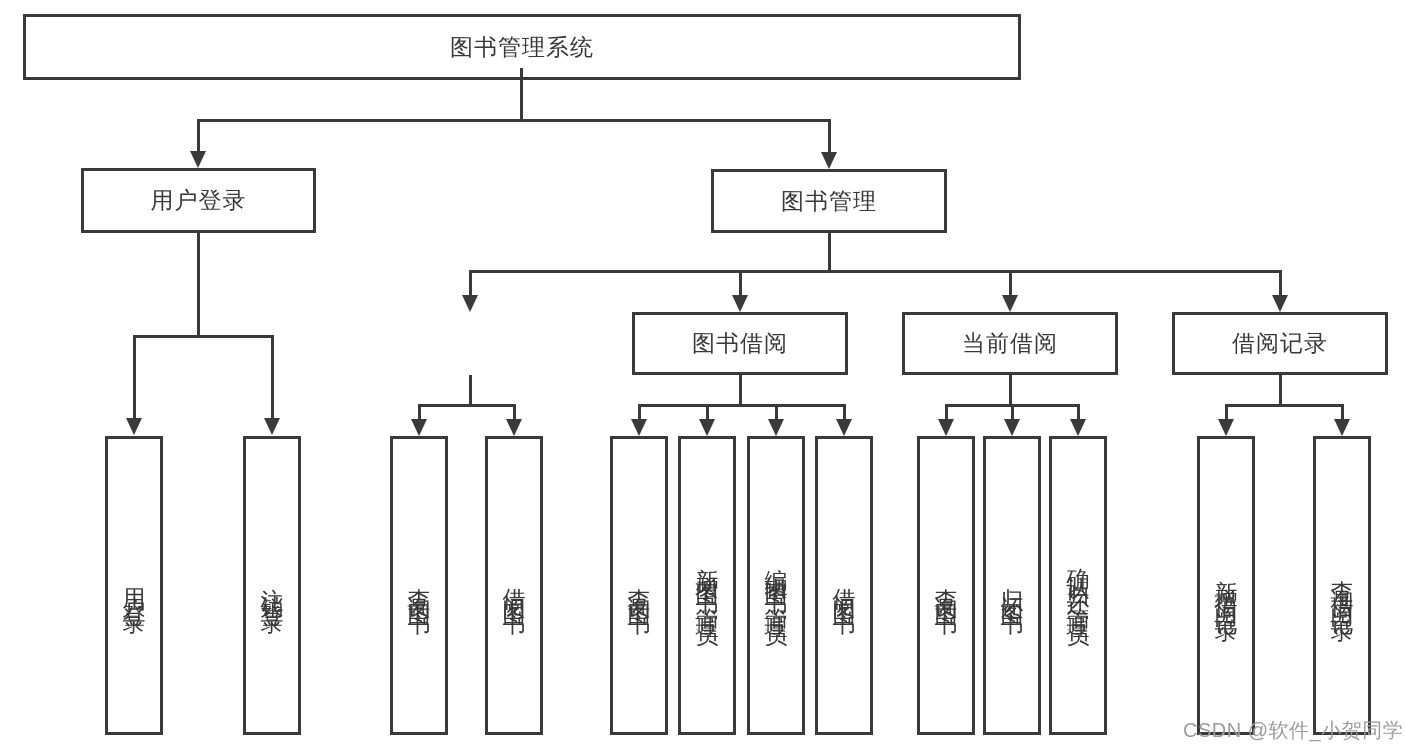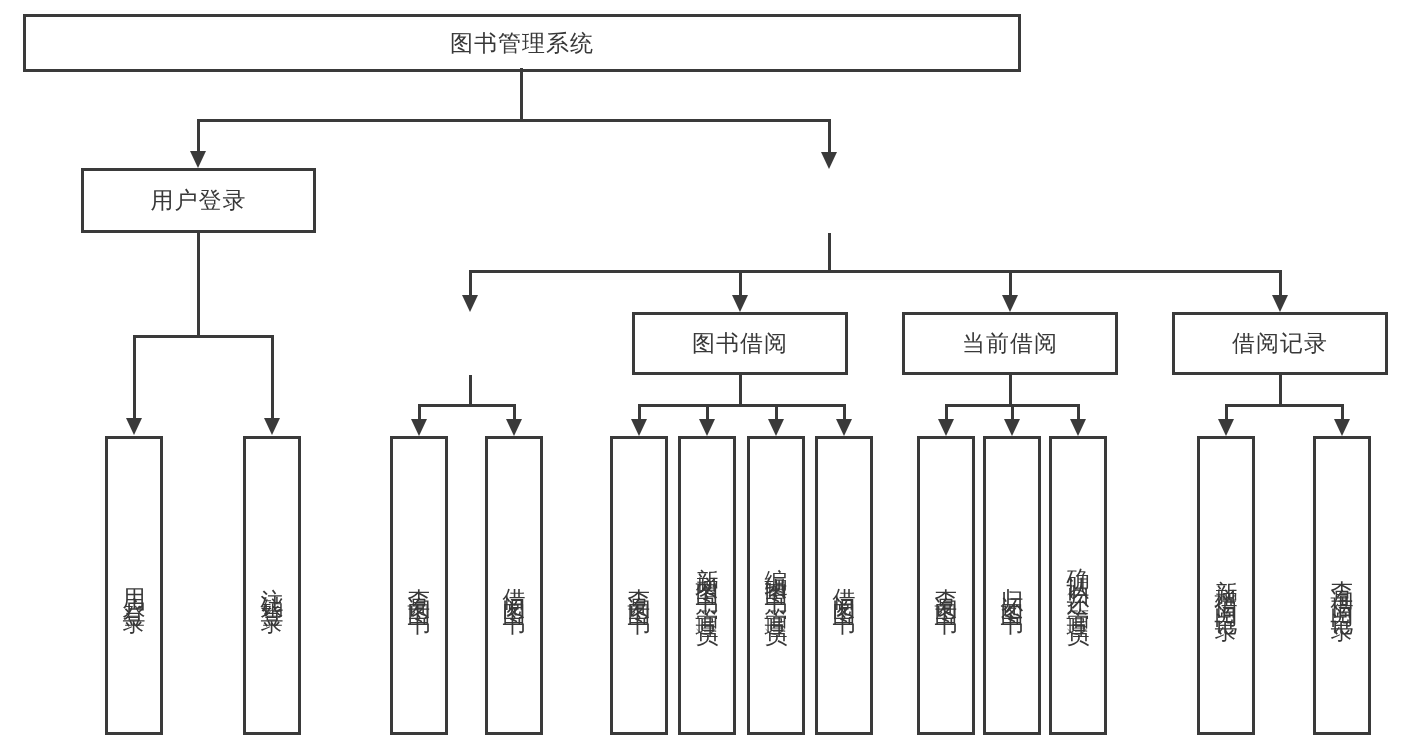--- a/index.html
+++ b/index.html
@@ -52,26 +52,29 @@
     letter-spacing:0.5px;
     z-index:10;
     white-space:nowrap;
   }
 </style>
 </head>
 <body>
 
 <div class="canvas">
 
-  <div class="box" style="left:23px;top:14px;width:998px;height:58px">
+  <div class="box" style="left:23px;top:14px;width:998px;height:66px">
     <span>图书管理系统</span>
   </div>
 
   <div class="box" style="left:81px;top:168px;width:235px;height:65px">
     <span>用户登录</span>
+  </div>
+  <div class="box" style="left:711px;top:169px;width:236px;height:64px">
+    <span>图书管理</span>
   </div>
 
   <div class="box" style="left:902px;top:312px;width:216px;height:63px">
     <span>当前借阅</span>
   </div>
   <div class="box" style="left:632px;top:312px;width:216px;height:63px">
     <span>图书借阅</span>
   </div>
   <div class="box" style="left:1172px;top:312px;width:216px;height:63px">
     <span>借阅记录</span>
@@ -173,14 +176,15 @@
   <div class="vline" style="left:1077px;top:404px;height:16px"></div>
   <div class="arrow" style="left:1070px;top:419px"></div>
 
   <div class="vline" style="left:1279px;top:375px;height:31px"></div>
   <div class="hline" style="left:1225px;top:404px;width:117px"></div>
   <div class="vline" style="left:1225px;top:404px;height:16px"></div>
   <div class="arrow" style="left:1218px;top:419px"></div>
   <div class="vline" style="left:1341px;top:404px;height:16px"></div>
   <div class="arrow" style="left:1334px;top:419px"></div>
 
+  <div class="watermark">CSDN @软件_小贺同学</div>
 
 </div>
 
 </body></html>

